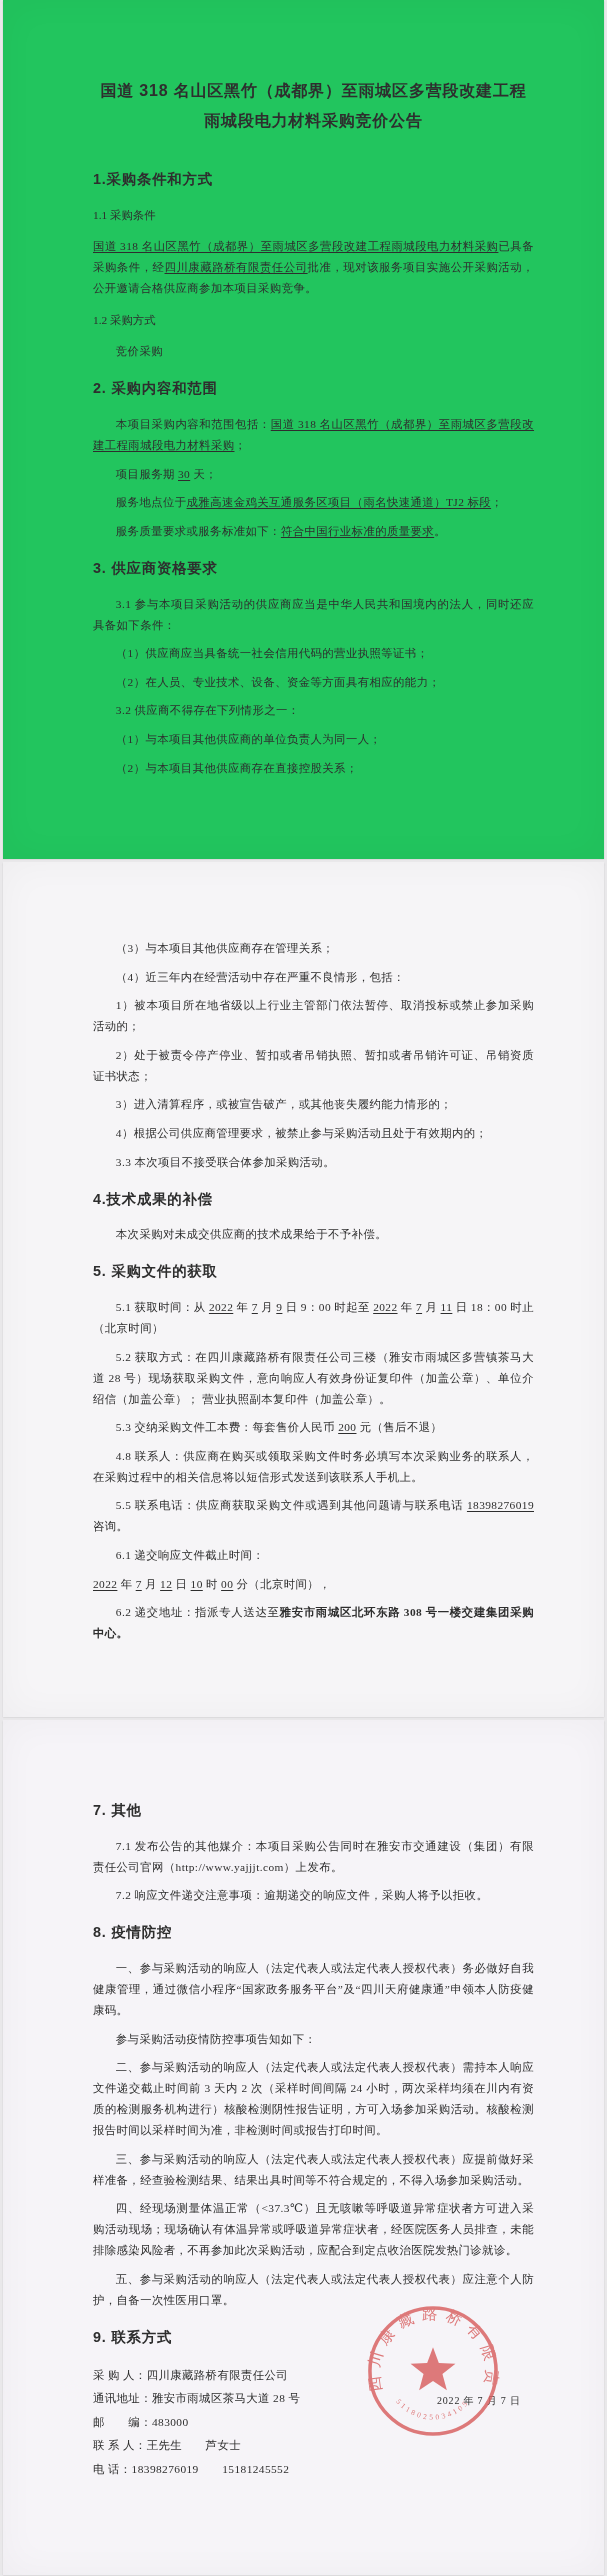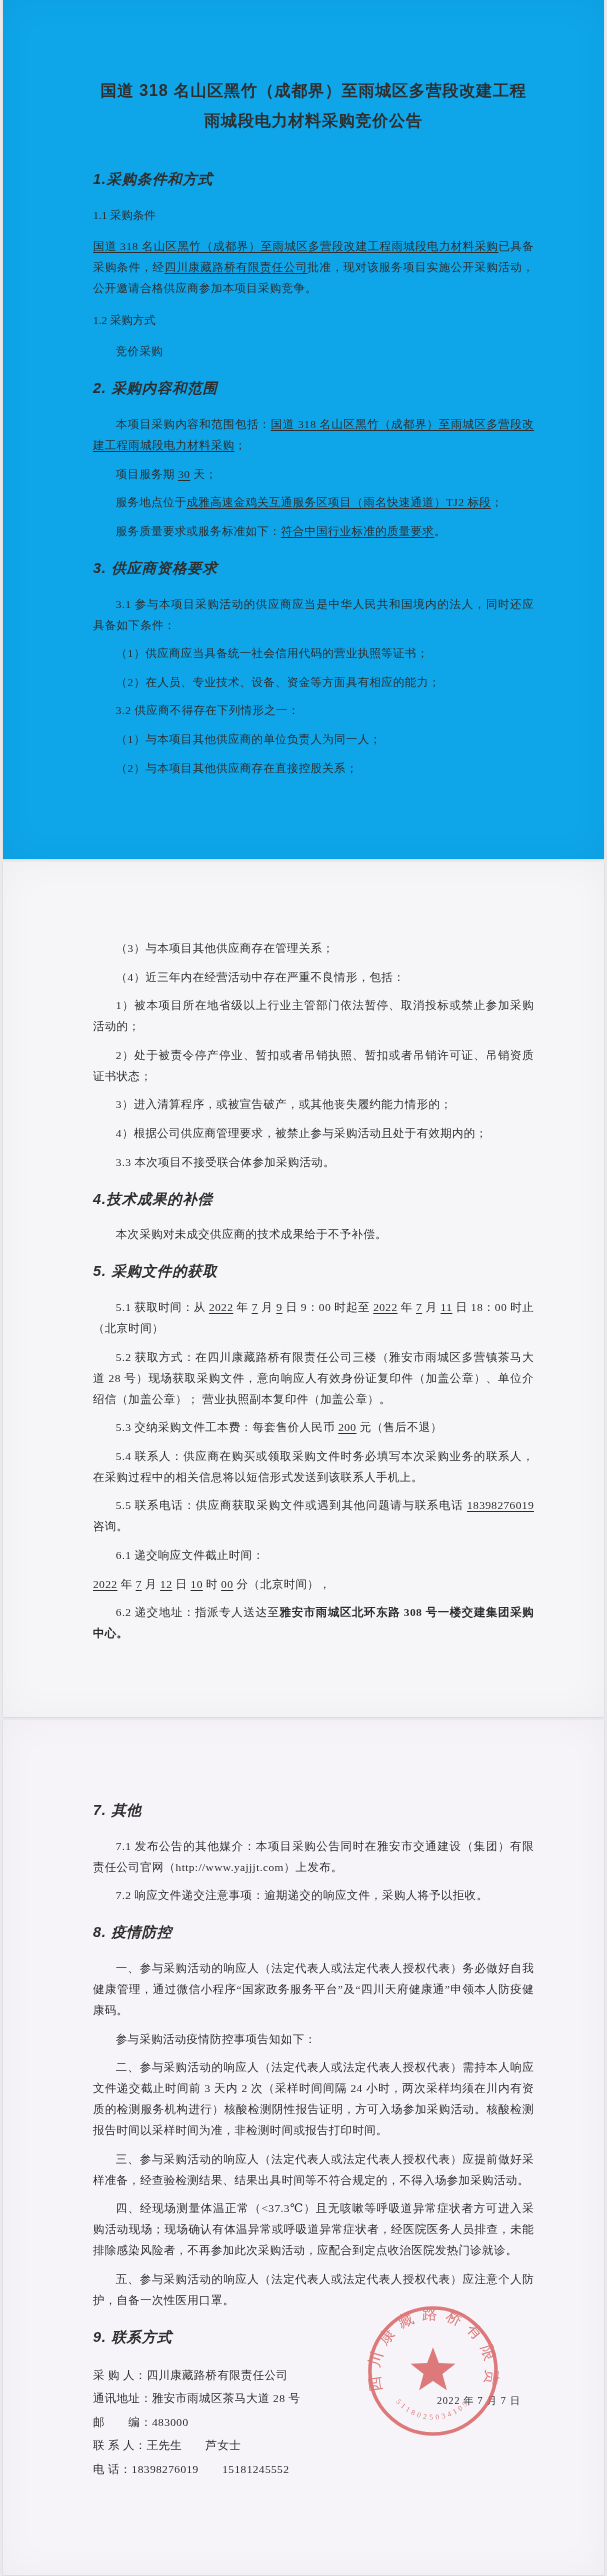--- a/index.html
+++ b/index.html
@@ -13,40 +13,39 @@
   .doc{width:607px;}
   .page{
     position:relative;
     width:601px;
     margin:0 auto 3px auto;
     box-sizing:border-box;
     padding:76px 70px 30px 90px;
     box-shadow:inset 0 0 38px rgba(0,0,0,0.035), 0 0.8px 1.5px rgba(0,0,0,0.15);
     overflow:hidden;
   }
-  .page:nth-child(1){height:859px;background:#0ea5e9;}
+  .page:nth-child(1){height:859px;background:#22c55e;}
   .page:nth-child(2){height:855px;background:#f6f5f7;padding-top:76px;}
   .page:nth-child(3){height:855px;background:#f6f4f8;padding-top:64px;}
   .doc-title{
     font-family:"Liberation Sans","DejaVu Sans",sans-serif;
     font-weight:bold;
     font-size:16px;
     line-height:30px;
     text-align:center;
     margin:0 0 32px 0;
     letter-spacing:0.8px;
   }
   .h1{
     font-family:"Liberation Sans","DejaVu Sans",sans-serif;
     font-weight:bold;
     font-size:14.4px;
     line-height:23px;
     margin:15px 0 13.7px 0;
     letter-spacing:0.8px;
-    font-style:italic;
   }
   .h2{
     font-size:11.4px;
     line-height:21px;
     margin:10.6px 0 10.6px 0;
   }
   .p{
     font-size:11.4px;
     line-height:21px;
     margin:0 0 7.6px 0;
@@ -127,21 +126,21 @@
       <div class="p indent"><span>2）处于被责令停产停业、暂扣或者吊销执照、暂扣或者吊销许可证、吊销资质证书状态；</span></div>
       <div class="p indent"><span>3）进入清算程序，或被宣告破产，或其他丧失履约能力情形的；</span></div>
       <div class="p indent"><span>4）根据公司供应商管理要求，被禁止参与采购活动且处于有效期内的；</span></div>
       <div class="p indent"><span>3.3  本次项目不接受联合体参加采购活动。</span></div>
       <div class="h1">4.技术成果的补偿</div>
       <div class="p indent"><span>本次采购对未成交供应商的技术成果给于不予补偿。</span></div>
       <div class="h1">5.  采购文件的获取</div>
       <div class="p indent"><span>5.1 获取时间：从 </span><span class="u">2022</span><span> 年 </span><span class="u">7</span><span> 月 </span><span class="u">9</span><span> 日 9：00 时起至 </span><span class="u">2022</span><span> 年 </span><span class="u">7</span><span> 月 </span><span class="u">11</span><span> 日 18：00 时止（北京时间）</span></div>
       <div class="p indent"><span>5.2  获取方式：在四川康藏路桥有限责任公司三楼（雅安市雨城区多营镇茶马大道 28 号）现场获取采购文件，意向响应人有效身份证复印件（加盖公章）、单位介绍信（加盖公章）；  营业执照副本复印件（加盖公章）。</span></div>
       <div class="p indent"><span>5.3 交纳采购文件工本费：每套售价人民币 </span><span class="u">200</span><span> 元（售后不退）</span></div>
-      <div class="p indent"><span>5.4 联系人：供应商在购买或领取采购文件时务必填写本次采购业务的联系人，在采购过程中的相关信息将以短信形式发送到该联系人手机上。</span></div>
+      <div class="p indent"><span>4.8 联系人：供应商在购买或领取采购文件时务必填写本次采购业务的联系人，在采购过程中的相关信息将以短信形式发送到该联系人手机上。</span></div>
       <div class="p indent"><span>5.5 联系电话：供应商获取采购文件或遇到其他问题请与联系电话 </span><span class="u">18398276019</span><span> 咨询。</span></div>
       <div class="p indent"><span>6.1 递交响应文件截止时间：</span></div>
       <div class="p"><span class="u">2022</span><span> 年 </span><span class="u">7</span><span> 月 </span><span class="u">12</span><span> 日 </span><span class="u">10</span><span> 时 </span><span class="u">00</span><span> 分（北京时间），</span></div>
       <div class="p indent"><span>6.2 递交地址：指派专人送达至</span><span class="b">雅安市雨城区北环东路 308 号一楼交建集团采购中心。</span></div>
     </div>
     <div class="page">
       <div class="h1">7.  其他</div>
       <div class="p indent"><span>7.1 发布公告的其他媒介：本项目采购公告同时在雅安市交通建设（集团）有限责任公司官网（http://www.yajjjt.com）上发布。</span></div>
       <div class="p indent"><span>7.2 响应文件递交注意事项：逾期递交的响应文件，采购人将予以拒收。</span></div>
       <div class="h1">8.  疫情防控</div>

